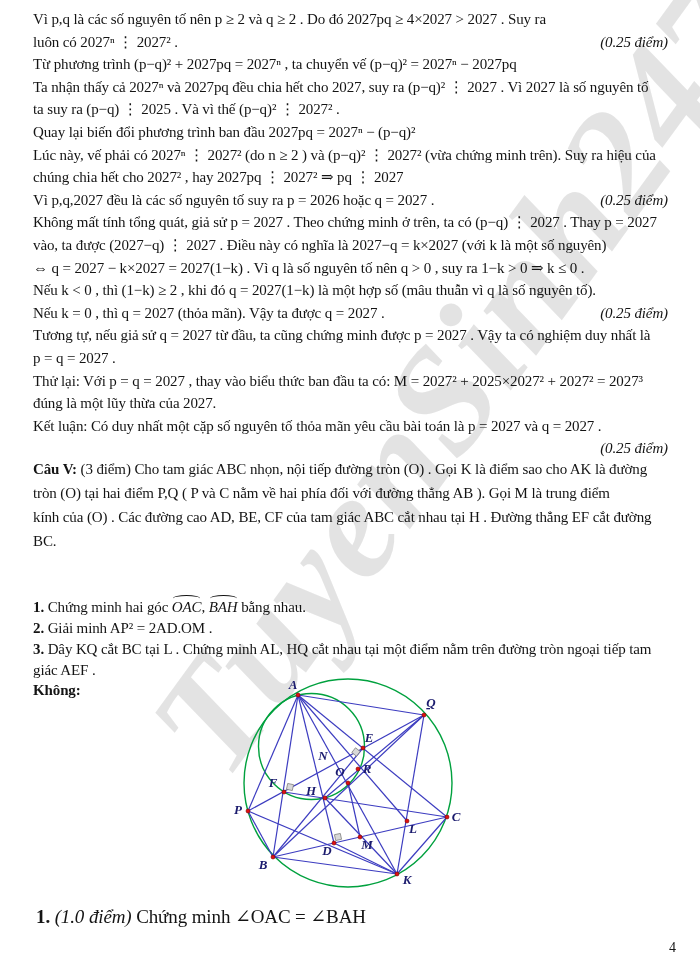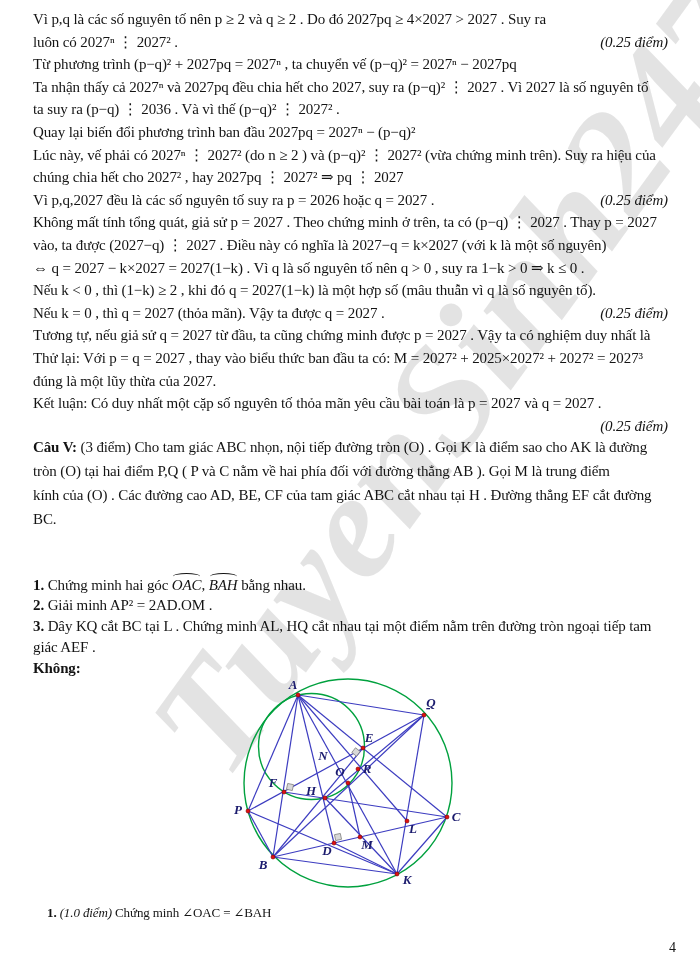--- a/index.html
+++ b/index.html
@@ -18,45 +18,46 @@
   .b4 .line{line-height:20px;}
   .b{font-weight:bold;}
   .i{font-style:italic;}
   .r{position:absolute;right:0;font-style:italic;margin-left:7px;}
   .arc{position:relative;font-style:italic;display:inline-block;margin-top:44px;}
   .arc::before{content:"";position:absolute;left:1px;right:1px;top:-2px;height:6px;
       border-top:1.3px solid #111;border-radius:50% 50% 0 0;}
   #diagram{position:absolute;left:200px;top:664px;width:310px;height:244px;z-index:1;}
   #diagram text{font-family:"Liberation Serif","DejaVu Serif",serif;
       font-style:italic;font-weight:bold;font-size:13px;}
-  #footer-line{position:absolute;left:47px;top:905px;z-index:1;font-size:13px;}
+  #footer-line{position:absolute;left:36px;top:905px;z-index:1;font-size:19px;}
   #page-num{position:absolute;right:24px;top:940px;z-index:1;font-size:14px;}
 </style>
 </head>
 <body>
 
 <div class="page">
   <div id="wm">TuyenSinh247</div>
   <div id="text-area">
       <div class="block b1">
         <div class="line"><span>Vì  p,q  là các số nguyên tố nên  p ≥ 2  và  q ≥ 2 .  Do đó  2027pq ≥ 4×2027 &gt; 2027 .  Suy ra</span></div>
         <div class="line"><span>luôn có  2027ⁿ ⋮ 2027² .</span><span class="r">(0.25 điểm)</span></div>
         <div class="line"><span>Từ phương trình  (p−q)² + 2027pq = 2027ⁿ , ta chuyển vế  (p−q)² = 2027ⁿ − 2027pq</span></div>
         <div class="line"><span>Ta nhận thấy cả  2027ⁿ  và  2027pq  đều chia hết cho 2027, suy ra  (p−q)² ⋮ 2027 . Vì 2027 là số nguyên tố</span></div>
-        <div class="line"><span>ta suy ra  (p−q) ⋮ 2036 . Và vì thế  (p−q)² ⋮ 2027² .</span></div>
+        <div class="line"><span>ta suy ra  (p−q) ⋮ 2025 . Và vì thế  (p−q)² ⋮ 2027² .</span></div>
         <div class="line"><span>Quay lại biến đổi phương trình ban đầu  2027pq = 2027ⁿ − (p−q)²</span></div>
         <div class="line"><span>Lúc này, vế phải có  2027ⁿ ⋮ 2027²  (do  n ≥ 2 ) và  (p−q)² ⋮ 2027²  (vừa chứng minh trên). Suy ra hiệu của</span></div>
         <div class="line"><span>chúng chia hết cho  2027² , hay  2027pq ⋮ 2027² ⇒ pq ⋮ 2027</span></div>
         <div class="line"><span>Vì  p,q,2027  đều là các số nguyên tố suy ra  p = 2026  hoặc  q = 2027 .</span><span class="r">(0.25 điểm)</span></div>
         <div class="line"><span>Không mất tính tổng quát, giả sử  p = 2027 . Theo chứng minh ở trên, ta có  (p−q) ⋮ 2027 . Thay  p = 2027</span></div>
         <div class="line"><span>vào, ta được  (2027−q) ⋮ 2027 .  Điều này có nghĩa là  2027−q = k×2027  (với  k  là một số nguyên)</span></div>
         <div class="line"><span>⇔ q = 2027 − k×2027 = 2027(1−k) . Vì  q  là số nguyên tố nên  q &gt; 0 , suy ra  1−k &gt; 0 ⇒ k ≤ 0 .</span></div>
         <div class="line"><span>Nếu  k &lt; 0 , thì  (1−k) ≥ 2 , khi đó  q = 2027(1−k)  là một hợp số (mâu thuẫn vì  q  là số nguyên tố).</span></div>
         <div class="line"><span>Nếu  k = 0 , thì  q = 2027 (thỏa mãn). Vậy ta được  q = 2027 .</span><span class="r">(0.25 điểm)</span></div>
         <div class="line"><span>Tương tự, nếu giả sử  q = 2027  từ đầu, ta cũng chứng minh được  p = 2027 . Vậy ta có nghiệm duy nhất là</span></div>
+        <div class="line"><span>p = q = 2027 .</span></div>
         <div class="line"><span>Thử lại: Với  p = q = 2027 , thay vào biểu thức ban đầu ta có:  M = 2027² + 2025×2027² + 2027² = 2027³</span></div>
         <div class="line"><span>đúng là một lũy thừa của 2027.</span></div>
         <div class="line"><span>Kết luận: Có duy nhất một cặp số nguyên tố thỏa mãn yêu cầu bài toán là  p = 2027  và  q = 2027 .</span></div>
         <div class="line"><span></span><span class="r">(0.25 điểm)</span></div>
       </div>
       <div class="block b2">
         <div class="line"><span class="b">Câu V:</span><span> (3 điểm) Cho tam giác  ABC  nhọn, nội tiếp đường tròn  (O) .  Gọi  K  là điểm sao cho  AK  là đường</span></div>
         <div class="line"><span>tròn  (O)  tại hai điểm  P,Q  ( P  và  C  nằm về hai phía đối với đường thẳng  AB ). Gọi  M  là trung điểm</span></div>
         <div class="line"><span>kính của  (O) .  Các đường cao  AD, BE, CF  của tam giác  ABC  cắt nhau tại  H .  Đường thẳng  EF  cắt đường</span></div>
         <div class="line"><span>BC.</span></div>

